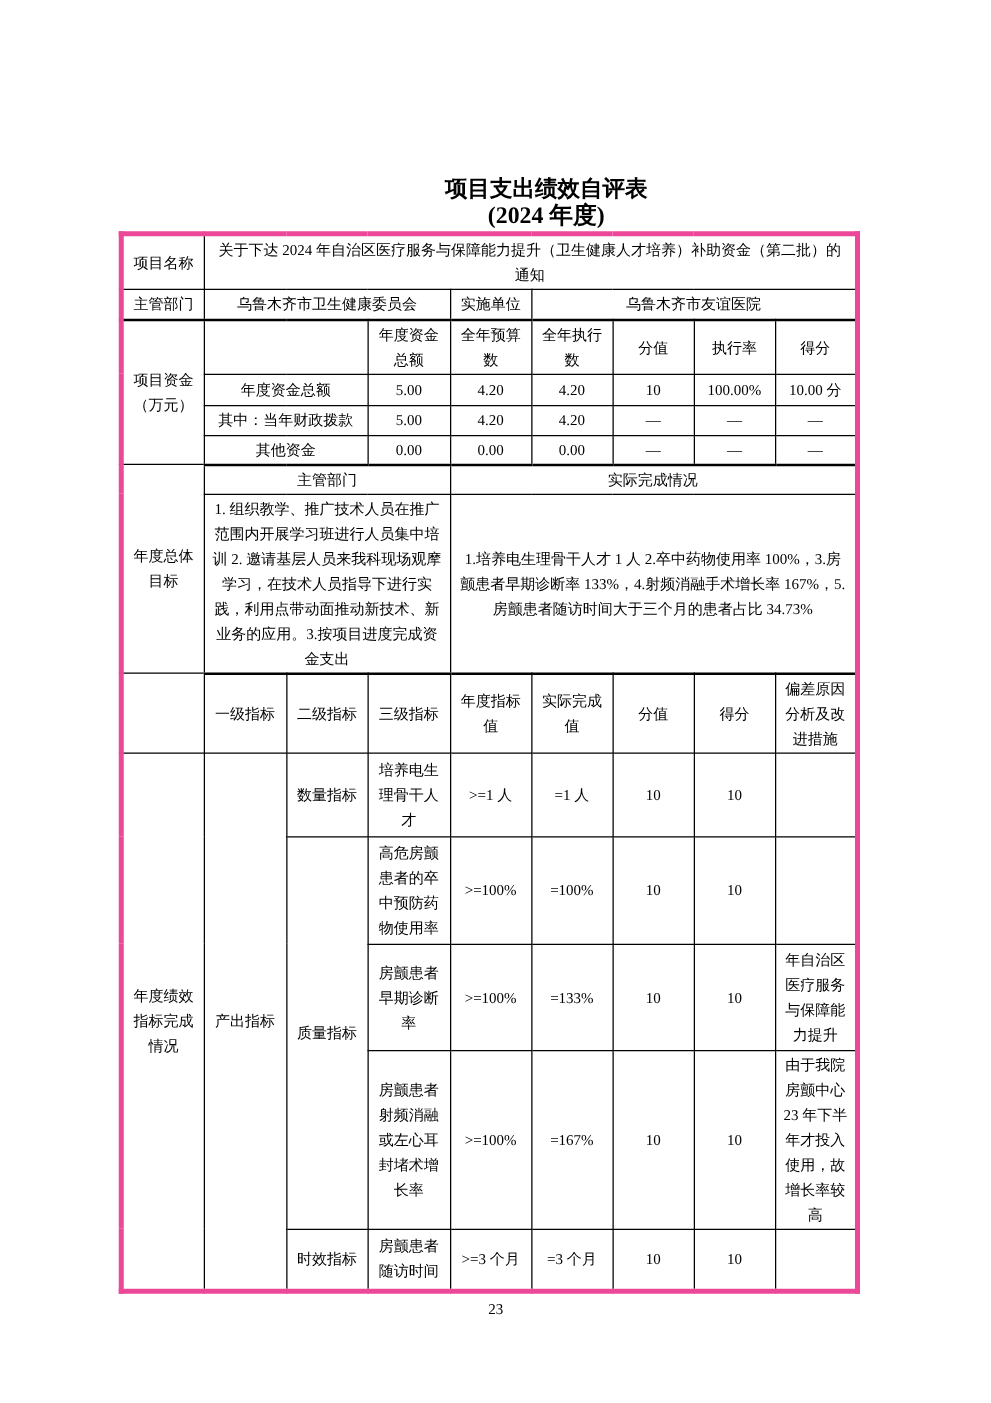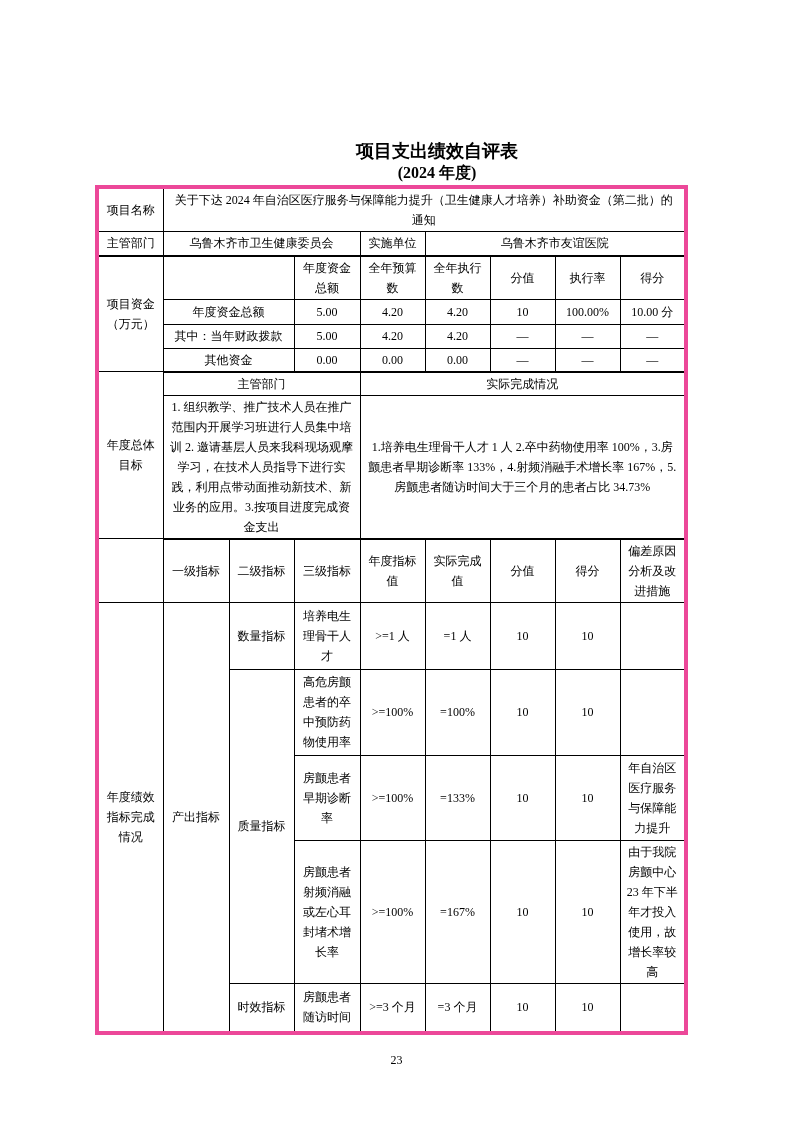--- a/index.html
+++ b/index.html
@@ -24,21 +24,21 @@
   }
   .doc-title {
     text-align: center;
     font-size: 18px;
     font-weight: bold;
     line-height: 22px;
     margin: 0;
   }
   .doc-subtitle {
     text-align: center;
-    font-size: 16px;
+    font-size: 19px;
     font-weight: bold;
     line-height: 21px;
     margin: 0 0 2px 0;
   }
   table.selfeval {
     border-collapse: collapse;
     table-layout: fixed;
     width: 589px;
     border: 4px solid #ec4899;
   }
@@ -62,21 +62,20 @@
   }
   .ind td { line-height: 19px; }
   td.dev-cell { line-height: 19px; }
   .page-number {
     position: absolute;
     top: 1040px;
     left: 0;
     width: 100%;
     text-align: center;
     font-size: 12px;
-    margin-top: 13px;
   }
 </style>
 </head>
 <body>
 
 <div class="page">
   <div class="doc">
     <h1 class="doc-title">项目支出绩效自评表</h1>
     <h2 class="doc-subtitle">(2024 年度)</h2>
 

